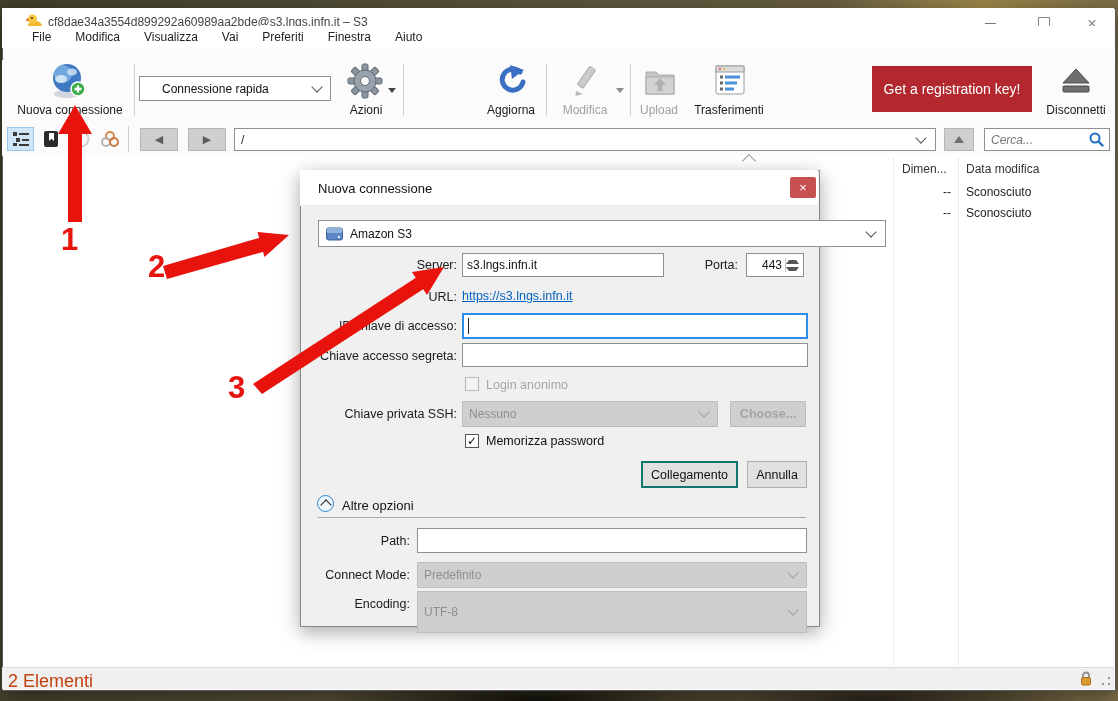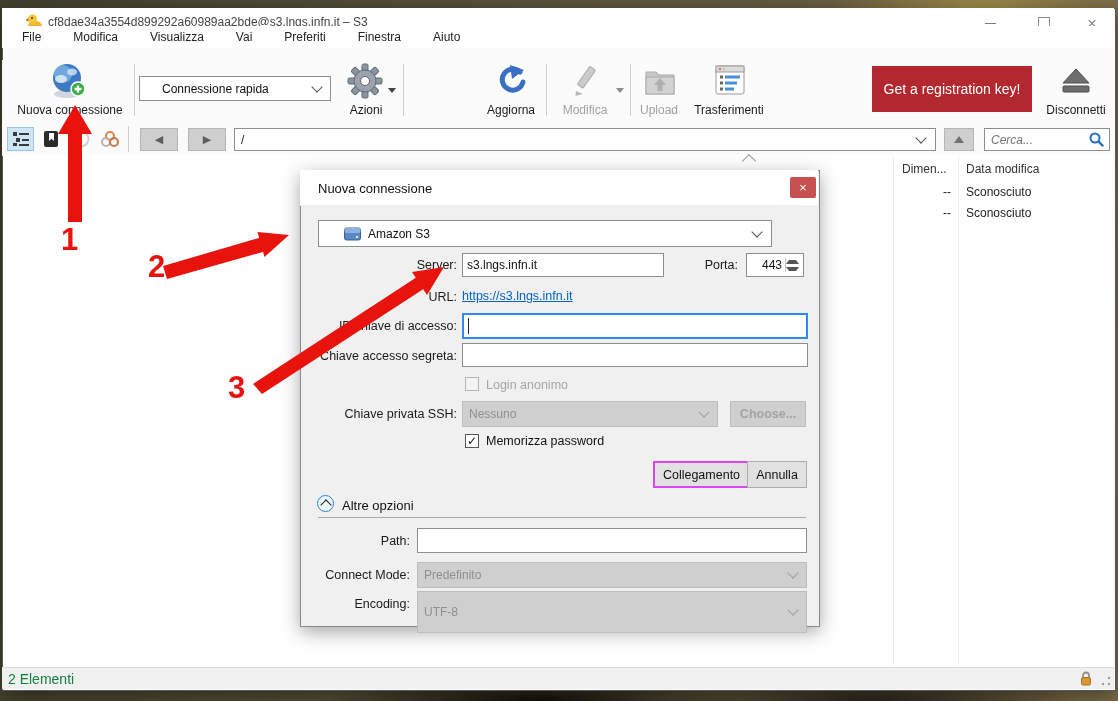--- a/index.html
+++ b/index.html
@@ -18,21 +18,21 @@
 
   
   .window{left:2px;top:8px;width:1112px;height:681px;background:#fbfbfb;
     border:1px solid #58585a;box-shadow:0 6px 22px rgba(0,0,0,.45);}
   .titlebar{left:2px;top:8px;width:1112px;height:30px;background:#ffffff;}
   .title-text{left:48px;top:15px;font-size:12px;color:#444;}
   .winbtn{top:12px;width:44px;height:22px;display:flex;align-items:center;justify-content:center;color:#7a7a7a;}
   .min-glyph{width:11px;height:0;border-top:1px solid #7a7a7a;}
   .max-glyph{width:10px;height:10px;border:1px solid #8a8a8a;}
   .close-glyph{font-size:17px;line-height:1;color:#8a8a8a;}
-  .menubar{left:2px;top:26px;width:1112px;height:22px;background:#fff;display:flex;align-items:center;padding-left:10px;box-sizing:border-box;gap:12px;}
+  .menubar{left:2px;top:26px;width:1112px;height:22px;background:#fff;display:flex;align-items:center;padding-left:20px;box-sizing:border-box;gap:4px;}
   .menu-item{font-size:12px;color:#222;padding:2px 10px;}
 
   
   .toolbar{left:2px;top:60px;width:1112px;height:62px;background:#fbfbfb;border-bottom:1px solid #e3e3e3;}
   .tb-label{font-size:12px;color:#1a1a1a;text-align:center;white-space:nowrap;}
   .tb-label.dis{color:#a0a0a0;}
   .tb-sep{top:64px;width:0;height:52px;border-left:1px solid #cfcfcf;}
   .combo{background:#fff;border:1px solid #8f8f8f;box-sizing:border-box;display:flex;align-items:center;font-size:12px;color:#111;}
   .chev{width:7px;height:7px;border-right:1.6px solid #555;border-bottom:1.6px solid #555;transform:rotate(45deg);margin-top:-4px;}
   .chev.dis{border-color:#a2a2a2;}
@@ -54,21 +54,21 @@
 
   
   .mainarea{left:3px;top:155px;width:1110px;height:512px;background:#fff;}
   .col-div{top:157px;width:0;height:508px;border-left:1px solid #ececec;}
   .hdr{font-size:12px;color:#333;}
   .cell{font-size:12px;color:#222;}
   .caret-up{left:744px;top:156px;width:9px;height:9px;border-left:1.5px solid #9a9a9a;border-top:1.5px solid #9a9a9a;transform:rotate(45deg);}
 
   
   .statusbar{left:2px;top:667px;width:1112px;height:22px;background:#f0f0f0;border-top:1px solid #dcdcdc;box-sizing:border-box;}
-  .status-text{left:8px;top:671px;font-size:14px;color:#15803d;}
+  .status-text{left:8px;top:671px;font-size:18px;color:#c2410c;}
   .grip{right:6px;bottom:14px;width:12px;height:12px;
     background:radial-gradient(circle at 25% 75%, #9a9a9a 1.2px, transparent 1.6px),
                radial-gradient(circle at 75% 75%, #9a9a9a 1.2px, transparent 1.6px),
                radial-gradient(circle at 75% 25%, #9a9a9a 1.2px, transparent 1.6px);}
 
   
   .dialog{left:300px;top:170px;width:518px;height:455px;background:#f0f0f0;border:1px solid #888;
     box-shadow:0 5px 18px rgba(0,0,0,.35);}
   .dlg-titlebar{left:300px;top:170px;width:518px;height:36px;background:#fff;border-bottom:1px solid #eee;box-sizing:border-box;}
   .dlg-title{left:318px;top:181px;font-size:13px;color:#111;}
@@ -76,21 +76,21 @@
     display:flex;align-items:center;justify-content:center;color:#fff;font-size:13px;line-height:1;}
   .dlabel{font-size:12.5px;color:#1a1a1a;text-align:right;}
   .dinput{background:#fff;border:1px solid #8f8f8f;box-sizing:border-box;font-size:12px;color:#111;
     font-family:inherit;padding:0 4px;outline:none;}
   .dcombo-dis{background:#cfcfcf;border:1px solid #bdbdbd;box-sizing:border-box;display:flex;align-items:center;
     font-size:12px;color:#8f8f8f;padding-left:6px;}
   .link{font-size:12.5px;color:#0563c1;text-decoration:underline;}
   .cbx{width:14px;height:14px;background:#fff;border:1px solid #555;box-sizing:border-box;display:flex;align-items:center;justify-content:center;font-size:12px;color:#111;}
   .cbx.dis{border-color:#b5b5b5;background:#f3f3f3;}
   .btn{background:#e1e1e1;border:1px solid #adadad;box-sizing:border-box;display:flex;align-items:center;justify-content:center;font-size:12.5px;color:#111;}
-  .btn.default{border:2px solid #d946ef;margin-left:12px;}
+  .btn.default{border:2px solid #0f766e;}
   .btn.dis{background:#cfcfcf;border-color:#bdbdbd;color:#a3a3a3;font-weight:bold;}
   .spin{display:flex;flex-direction:column;width:13px;height:100%;border-left:1px solid #c5c5c5;}
   .spin div{flex:1;display:flex;align-items:center;justify-content:center;}
   .tri-u{width:0;height:0;border-left:3.5px solid transparent;border-right:3.5px solid transparent;border-bottom:4.5px solid #555;}
   .tri-d{width:0;height:0;border-left:3.5px solid transparent;border-right:3.5px solid transparent;border-top:4.5px solid #555;}
   .disclose{left:317px;top:495px;width:17px;height:17px;border:1.5px solid #2a86d2;border-radius:50%;box-sizing:border-box;
     display:flex;align-items:center;justify-content:center;background:#eef6fd;}
   .disclose .chev{transform:rotate(-135deg);margin-top:3px;border-color:#222;}
   .hline{border-top:1px solid #aaa;height:0;}
   .text-caret{width:1px;height:16px;background:#222;}
@@ -315,21 +315,21 @@
   </svg>
   <div class="abs grip"></div>
 
   <div class="abs dialog"></div>
   <div class="abs dlg-titlebar"></div>
   <div class="abs dlg-title">Nuova connessione</div>
   <div class="abs dlg-close">
       <span>×</span>
     </div>
 
-  <div class="abs combo" style="left:318px;top:220px;width:454px;height:27px;padding-left:25px">
+  <div class="abs combo" style="left:318px;top:220px;width:568px;height:27px;padding-left:7px">
     <svg width="17" height="14" style="margin-right:7px">
       <rect x="0.5" y="1" width="16" height="12" rx="2" fill="#5b87c5" stroke="#3c5f94"></rect>
       <rect x="0.5" y="1" width="16" height="5" rx="2" fill="#8fb1dd"></rect>
       <circle cx="13" cy="10" r="1.2" fill="#dfe9f5"></circle>
     </svg>
     <span>Amazon S3</span>
     <div class="chev" style="margin-left:auto;margin-right:10px"></div>
   </div>
 
   <div class="abs dlabel" style="left:320px;top:258px;width:137px">Server:</div>

